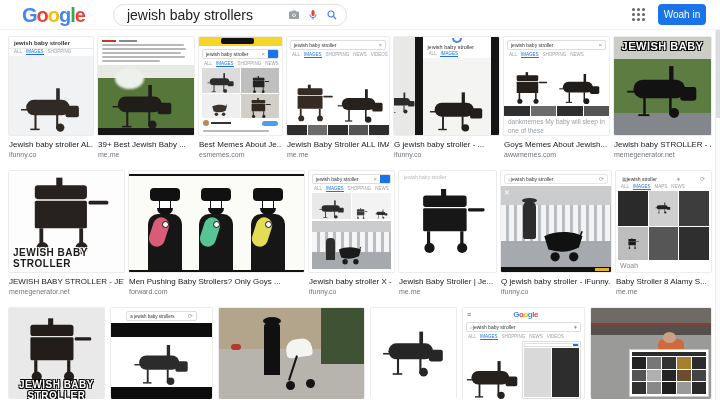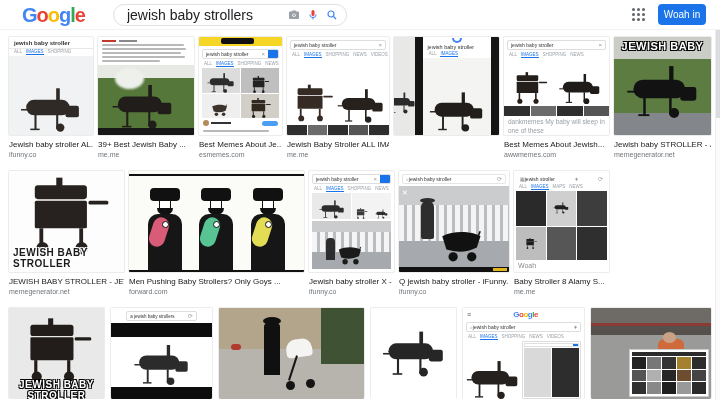--- a/index.html
+++ b/index.html
@@ -311,20 +311,24 @@
               </div>
             <div class="grillrow" style="background:#f4f4f2">
                 <svg width="56" height="42" style="color:#211e1b">
                   <use href="#smoker" fill="currentColor"></use>
                 </svg>
               </div>
           </div>
           <div style="width:8%;background:#151515"></div>
         </div>
       </div>
+      <div class="cap">
+          <div class="t">G jewish baby stroller - ...</div>
+          <div class="d">ifunny.co</div>
+        </div>
     </div>
 
     <div class="tcol" style="width:107px">
       <div class="img">
         <div class="ms">
           <div class="msbar">
               <span>jewish baby stroller</span>
               <span class="x">×</span>
             </div>
           <div class="mstabs">
@@ -344,21 +348,21 @@
           <div class="thumbstrip">
               <i></i>
               <i></i>
               <i></i>
               <i></i>
             </div>
           <div class="smallgray">dankmemes My baby will sleep in one of these</div>
         </div>
       </div>
       <div class="cap">
-          <div class="t">Best Memes About Jewish...</div>
+          <div class="t">Goys Memes About Jewish...</div>
           <div class="d">awwmemes.com</div>
         </div>
     </div>
 
     <div class="tcol" style="width:99px">
       <div class="img">
         <div class="photo-green">
           <div class="impact" style="top:3px;font-size:11px">JEWISH BABY</div>
           <svg width="74" height="52" style="position:absolute;left:12%;top:30%;color:#121212">
               <use href="#smoker" fill="currentColor"></use>
@@ -464,20 +468,34 @@
             <div class="sil" style="left:18%;bottom:18%;width:9px;height:22px;border-radius:4px 4px 0 0"></div>
           </div>
         </div>
       </div>
       <div class="cap">
           <div class="t">Jewish baby stroller X - ...</div>
           <div class="d">ifunny.co</div>
         </div>
     </div>
 
+    <div class="tcol" style="width:99px">
+      <div class="img">
+        <div style="height:100%;background:#fff;position:relative">
+          <div style="font-size:5px;color:#b9b9b9;padding:3px 5px">jewish baby stroller</div>
+          <svg width="78" height="64" style="position:absolute;left:12%;top:18%;color:#171717">
+              <use href="#boxgrill" fill="currentColor"></use>
+            </svg>
+        </div>
+      </div>
+      <div class="cap">
+          <div class="t">Jewish Baby Stroller | Je...</div>
+          <div class="d">me.me</div>
+        </div>
+    </div>
 
     <div class="tcol" style="width:112px">
       <div class="img">
         <div class="ms">
           <div class="msbar" style="border-color:#e6e6e6">
               <span style="color:#888">⌕</span>
               <span>jewish baby stroller</span>
               <span class="x">⟳</span>
             </div>
           <div class="bw">

